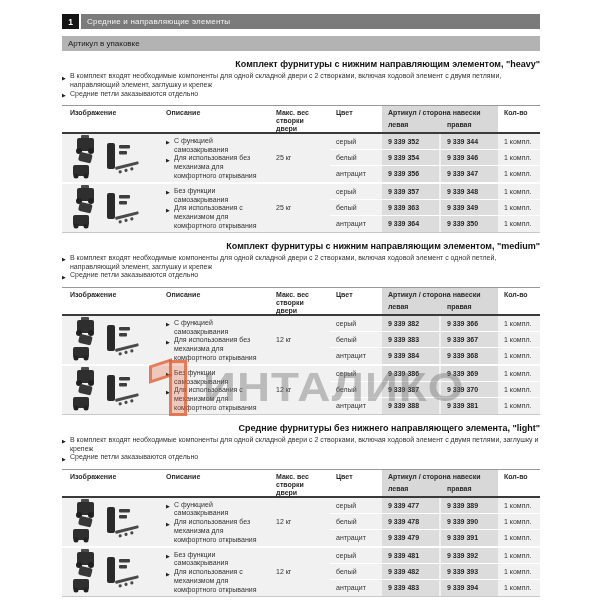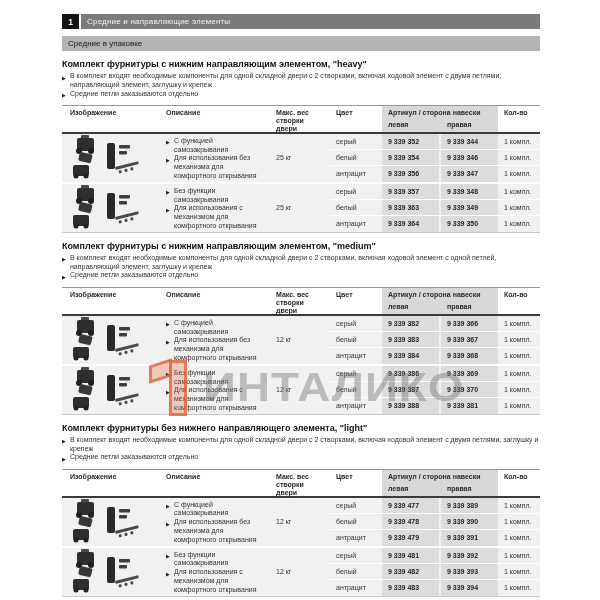--- a/index.html
+++ b/index.html
@@ -12,21 +12,21 @@
   .topbar{display:flex;height:15px;}
   .topbar .num{width:17px;background:#141414;color:#fff;font-size:8.5px;font-weight:bold;
                display:flex;align-items:center;justify-content:center;margin-right:2px;}
   .topbar .bartitle{flex:1;background:#7b7b7b;color:#f2f2f2;font-size:8px;line-height:15px;
                     padding-left:6px;letter-spacing:.2px;}
   .subbar{margin-top:7px;height:15px;background:#b3b3b3;color:#1a1a1a;font-size:8px;
           line-height:15px;padding-left:6px;}
 
   
   .sec{margin-top:8px;}
-  .sec-title{font-size:9px;font-weight:bold;color:#111;margin:0 0 3px 0;}
+  .sec-title{font-size:9px;font-weight:bold;color:#111;margin:0 0 3px 0;text-align:right;}
   .bullet{display:flex;font-size:7px;line-height:8.8px;color:#333;}
   .bmark{flex:none;width:8px;font-size:5px;padding-top:1.5px;color:#222;}
   .btext{flex:1;}
 
   
   .tbl{margin-top:5px;border-top:1px solid #999;}
   .thead{display:grid;grid-template-columns:98px 110px 60px 52px 59px 57px 42px;
          grid-template-rows:13px 13px;border-bottom:2px solid #3a3a3a;
          font-size:7px;font-weight:bold;color:#2a2a2a;}
   .th{padding:3px 4px 0 6px;line-height:8px;}
@@ -66,21 +66,21 @@
 <body>
 
 <div class="page">
   <div class="content">
 
     <div class="topbar">
       <div class="num">1</div>
       <div class="bartitle">Средние и направляющие элементы</div>
     </div>
 
-    <div class="subbar">Средние в упаковке</div>
+    <div class="subbar">Артикул в упаковке</div>
 
     <div>
   <div class="sec">
     <div class="sec-title">Комплект фурнитуры с нижним направляющим элементом, "heavy"</div>
     <div class="bullets">
             <div class="bullet">
               <span class="bmark">▶</span>
               <span class="btext">В комплект входят необходимые компоненты для одной складной двери с 2 створками, включая ходовой элемент с двумя петлями, направляющий элемент, заглушку и крепеж</span>
             </div>
             <div class="bullet">
@@ -310,21 +310,21 @@
                 <div class="cell  row-last" style="grid-area: 3 / 4;">антрацит</div>
                 <div class="cell art-cell art-left row-last" style="grid-area: 3 / 5;">9 339 388</div>
                 <div class="cell art-cell row-last" style="grid-area: 3 / 6;">9 339 381</div>
                 <div class="cell  row-last" style="grid-area: 3 / 7;">1 компл.</div>
               </div>
             </div>
     </div>
   </div>
 
   <div class="sec">
-    <div class="sec-title">Комплект фурнитуры без нижнего направляющего элемента, "light"</div>
+    <div class="sec-title">Средние фурнитуры без нижнего направляющего элемента, "light"</div>
     <div class="bullets">
             <div class="bullet">
               <span class="bmark">▶</span>
               <span class="btext">В комплект входят необходимые компоненты для одной складной двери с 2 створками, включая ходовой элемент с двумя петлями, заглушку и крепеж</span>
             </div>
             <div class="bullet">
               <span class="bmark">▶</span>
               <span class="btext">Средние петли заказываются отдельно</span>
             </div>
           </div>

